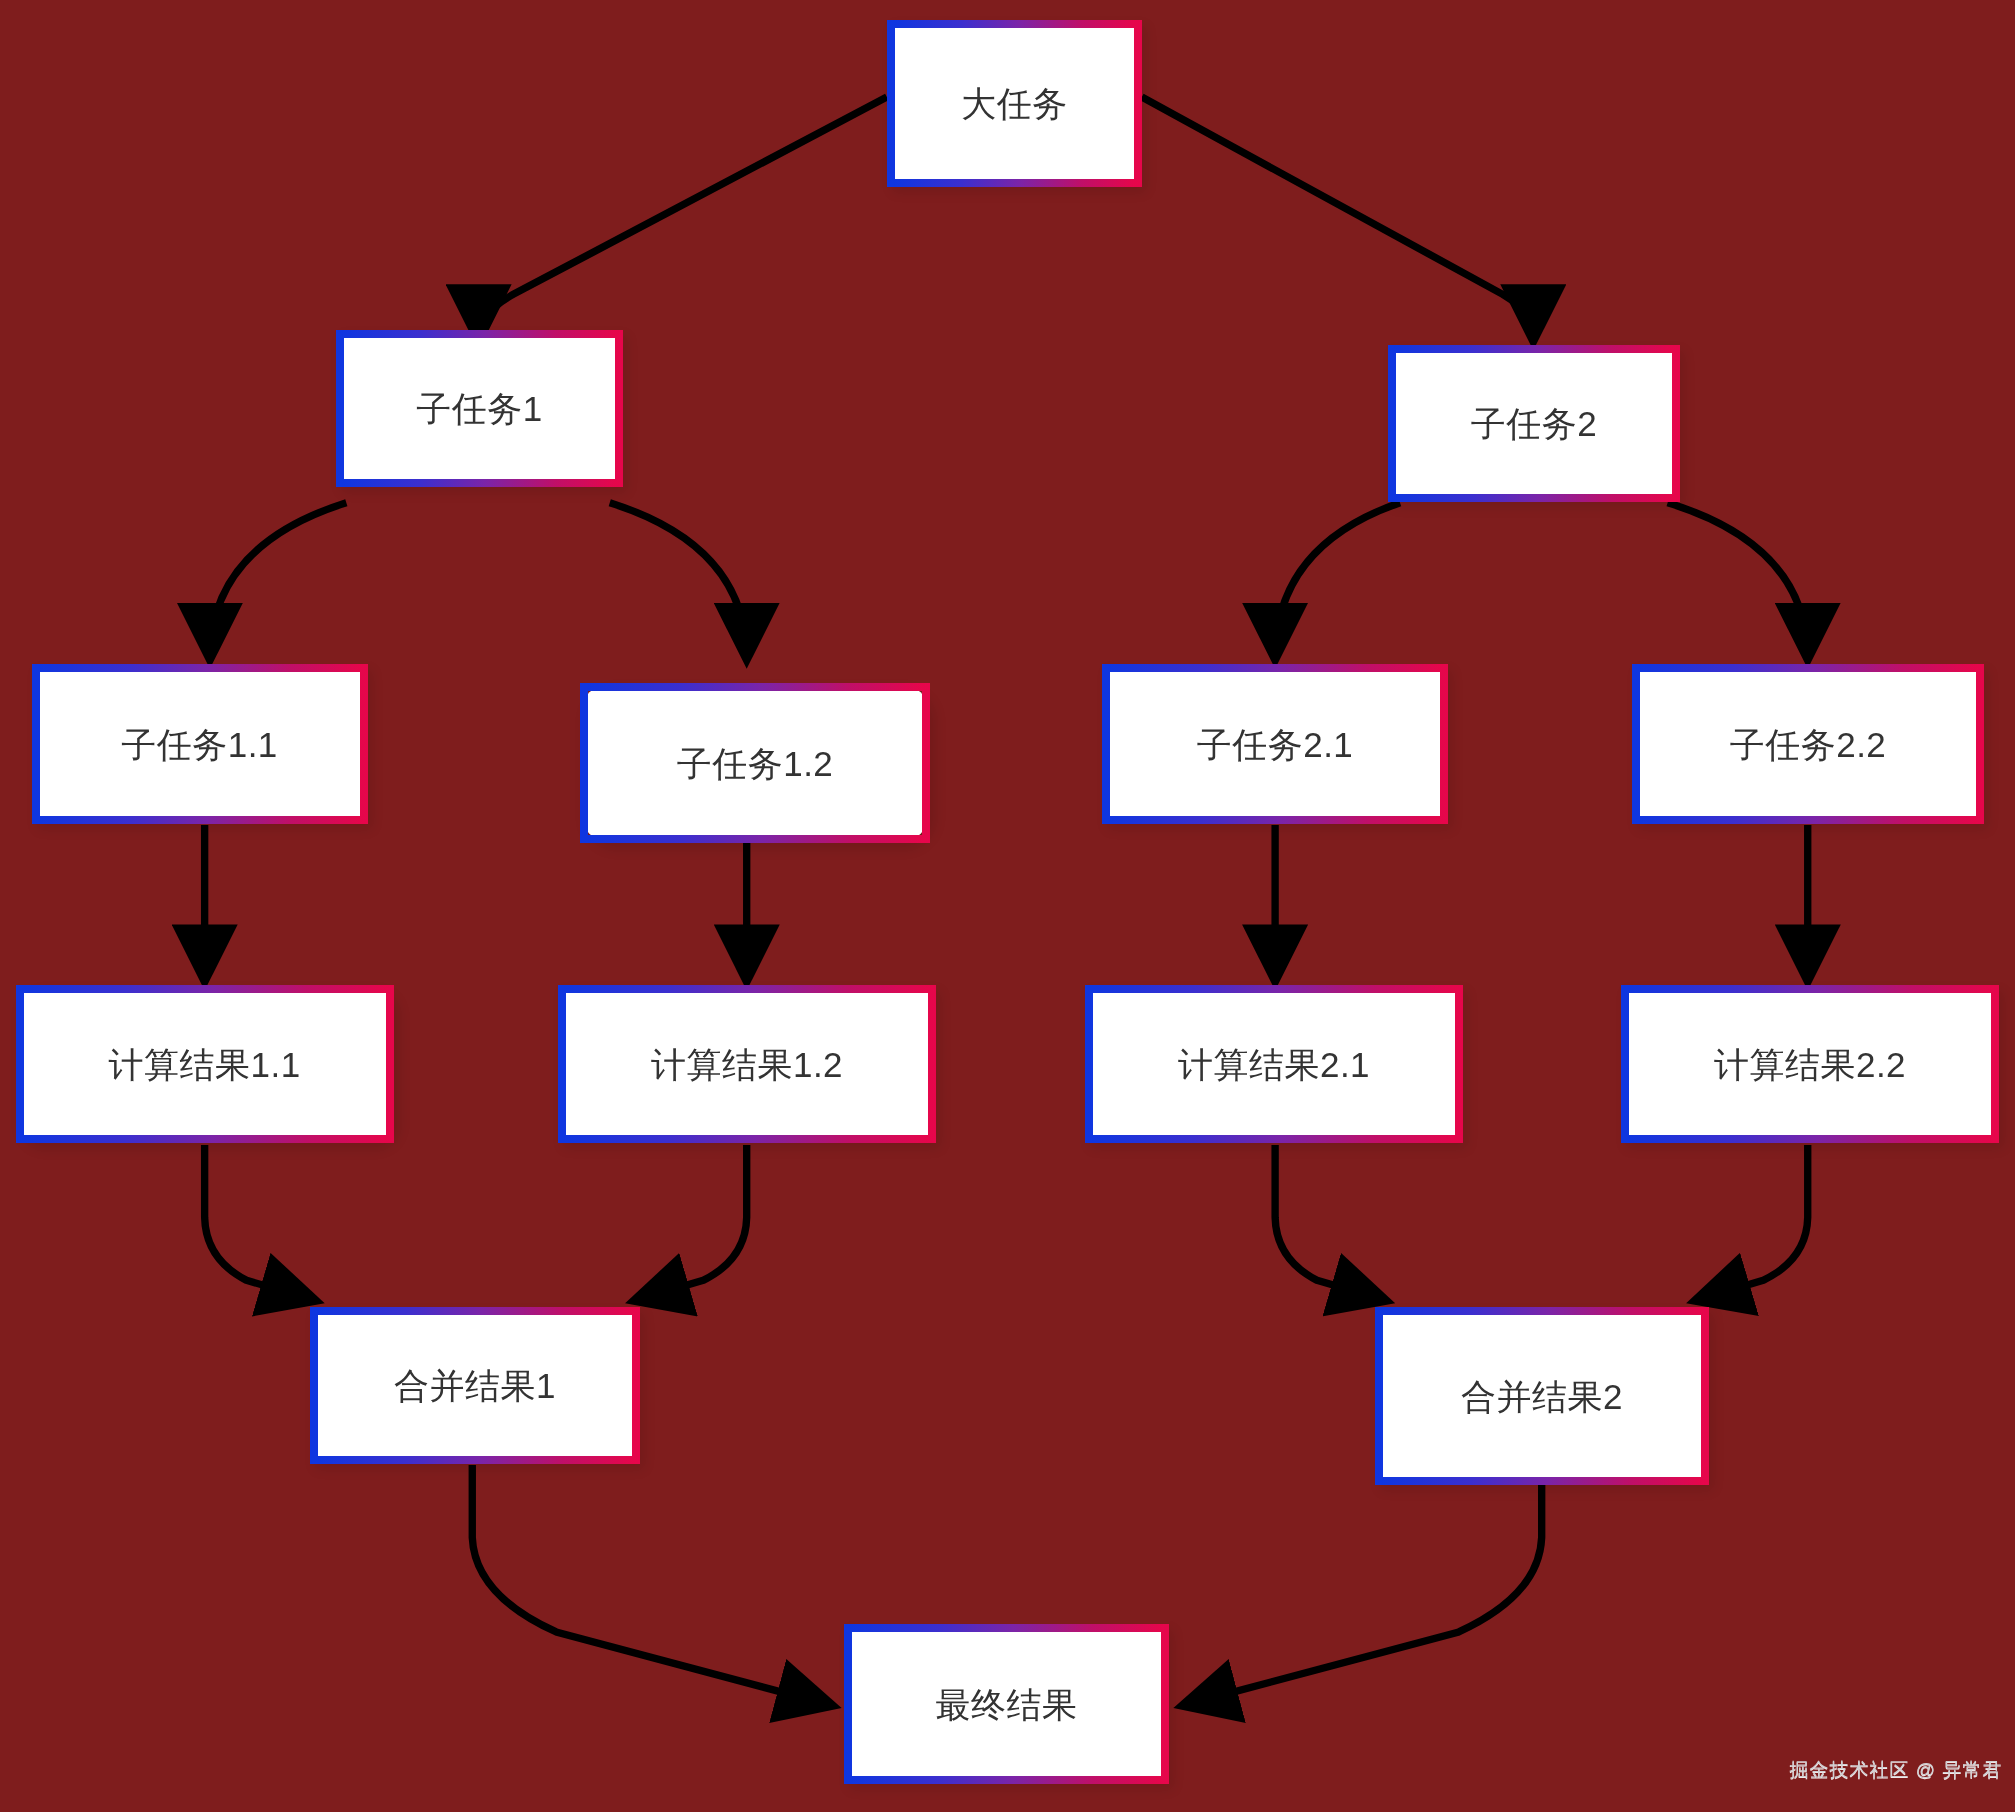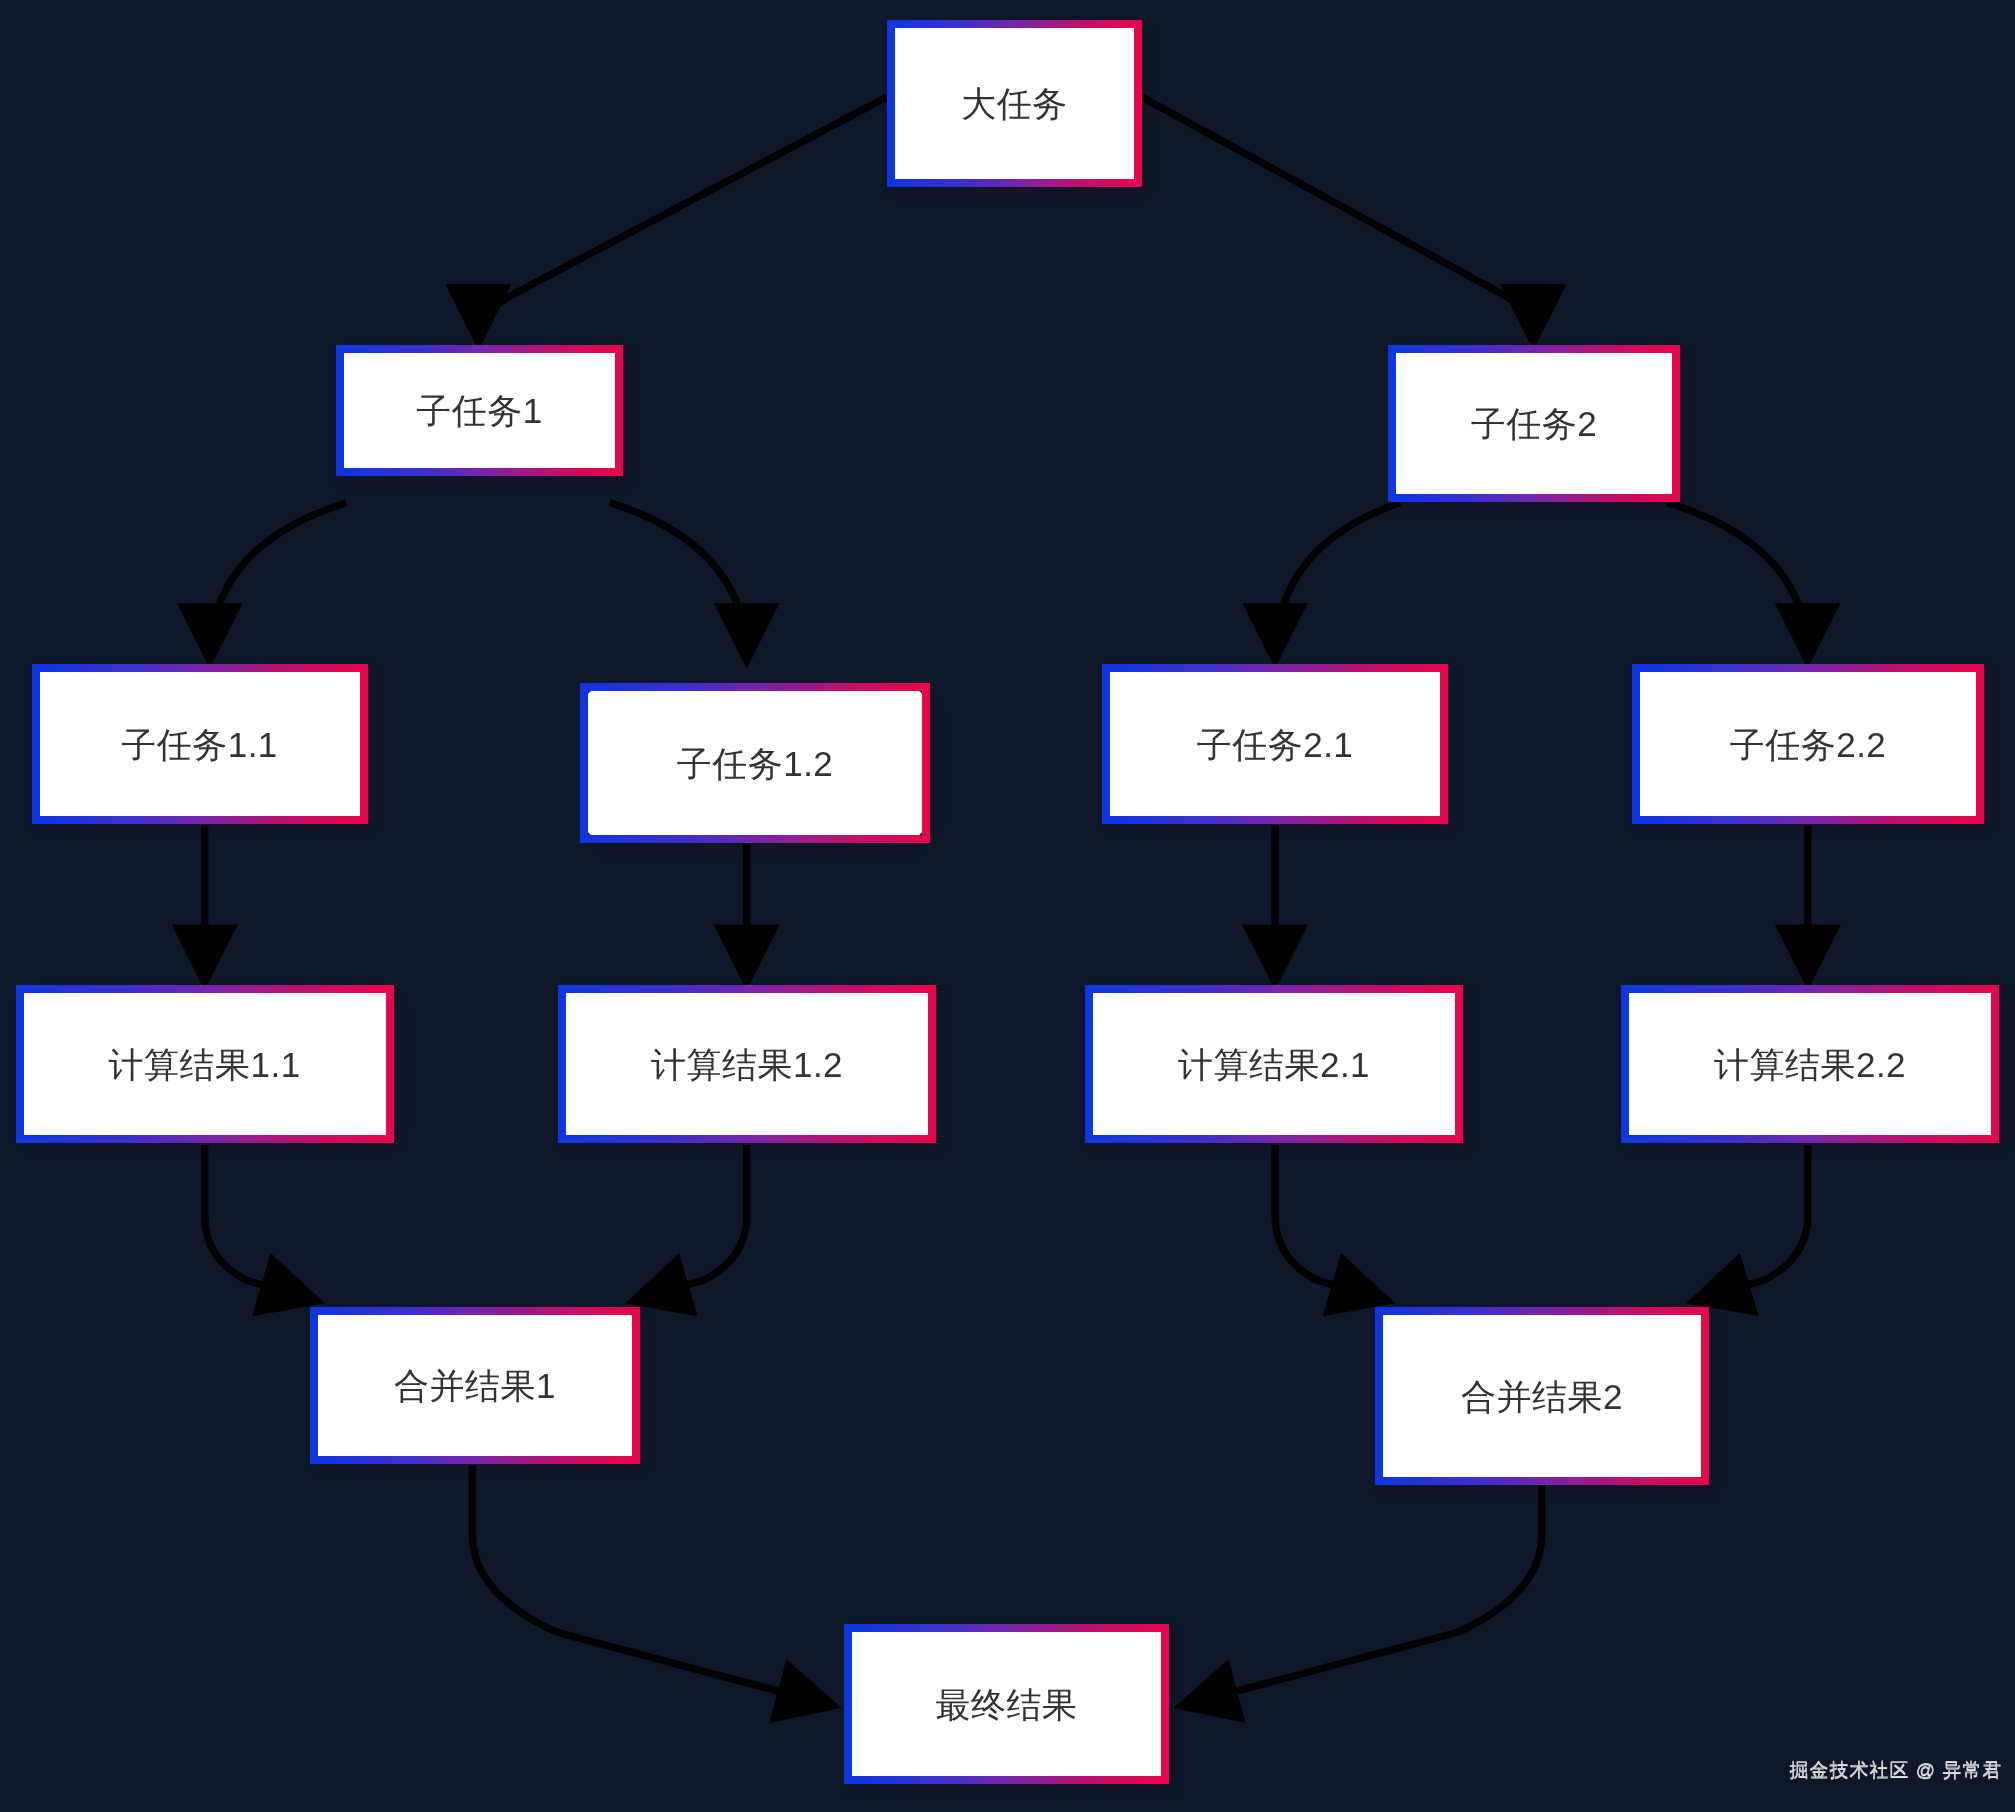--- a/index.html
+++ b/index.html
@@ -8,21 +8,21 @@
     padding: 0;
     background: #ffffff;
   }
   body {
     font-family: "Liberation Sans", "DejaVu Sans", sans-serif;
   }
   #canvas {
     position: relative;
     width: 2015px;
     height: 1813px;
-    background: #0f172a;
+    background: #7f1d1d;
     overflow: hidden;
   }
   #edges {
     position: absolute;
     left: 0;
     top: 0;
     width: 2015px;
     height: 1813px;
     pointer-events: none;
   }
@@ -42,21 +42,21 @@
   .node .label {
     font-size: 35px;
     line-height: 1;
     color: #333333;
     white-space: nowrap;
     letter-spacing: 0.5px;
   }
   
   #n-root      { left: 887px; top: 20px;   width: 255px;  height: 167px; }
   
-  #n-sub1      { left: 336px;  top: 345px;  width: 287px;  height: 131px; }
+  #n-sub1      { left: 336px;  top: 330px;  width: 287px;  height: 157px; }
   #n-sub2      { left: 1388px; top: 345px;  width: 292px;  height: 157px; }
   
   #n-sub11     { left: 31.5px;   top: 664px; width: 336px;  height: 160px; }
   #n-sub12     { left: 580px; top: 683px; width: 350px;  height: 160px; border-radius: 32px; }
   #n-sub21     { left: 1102px; top: 664px; width: 346px;  height: 160px; }
   #n-sub22     { left: 1632px; top: 664px; width: 352px;  height: 160px; }
   
   #n-res11     { left: 15.7px;   top: 985px; width: 378px;  height: 158px; border-radius: 24px; }
   #n-res12     { left: 558px; top: 985px; width: 378px;  height: 158px; }
   #n-res21     { left: 1085px; top: 985px; width: 378px;  height: 158px; }

